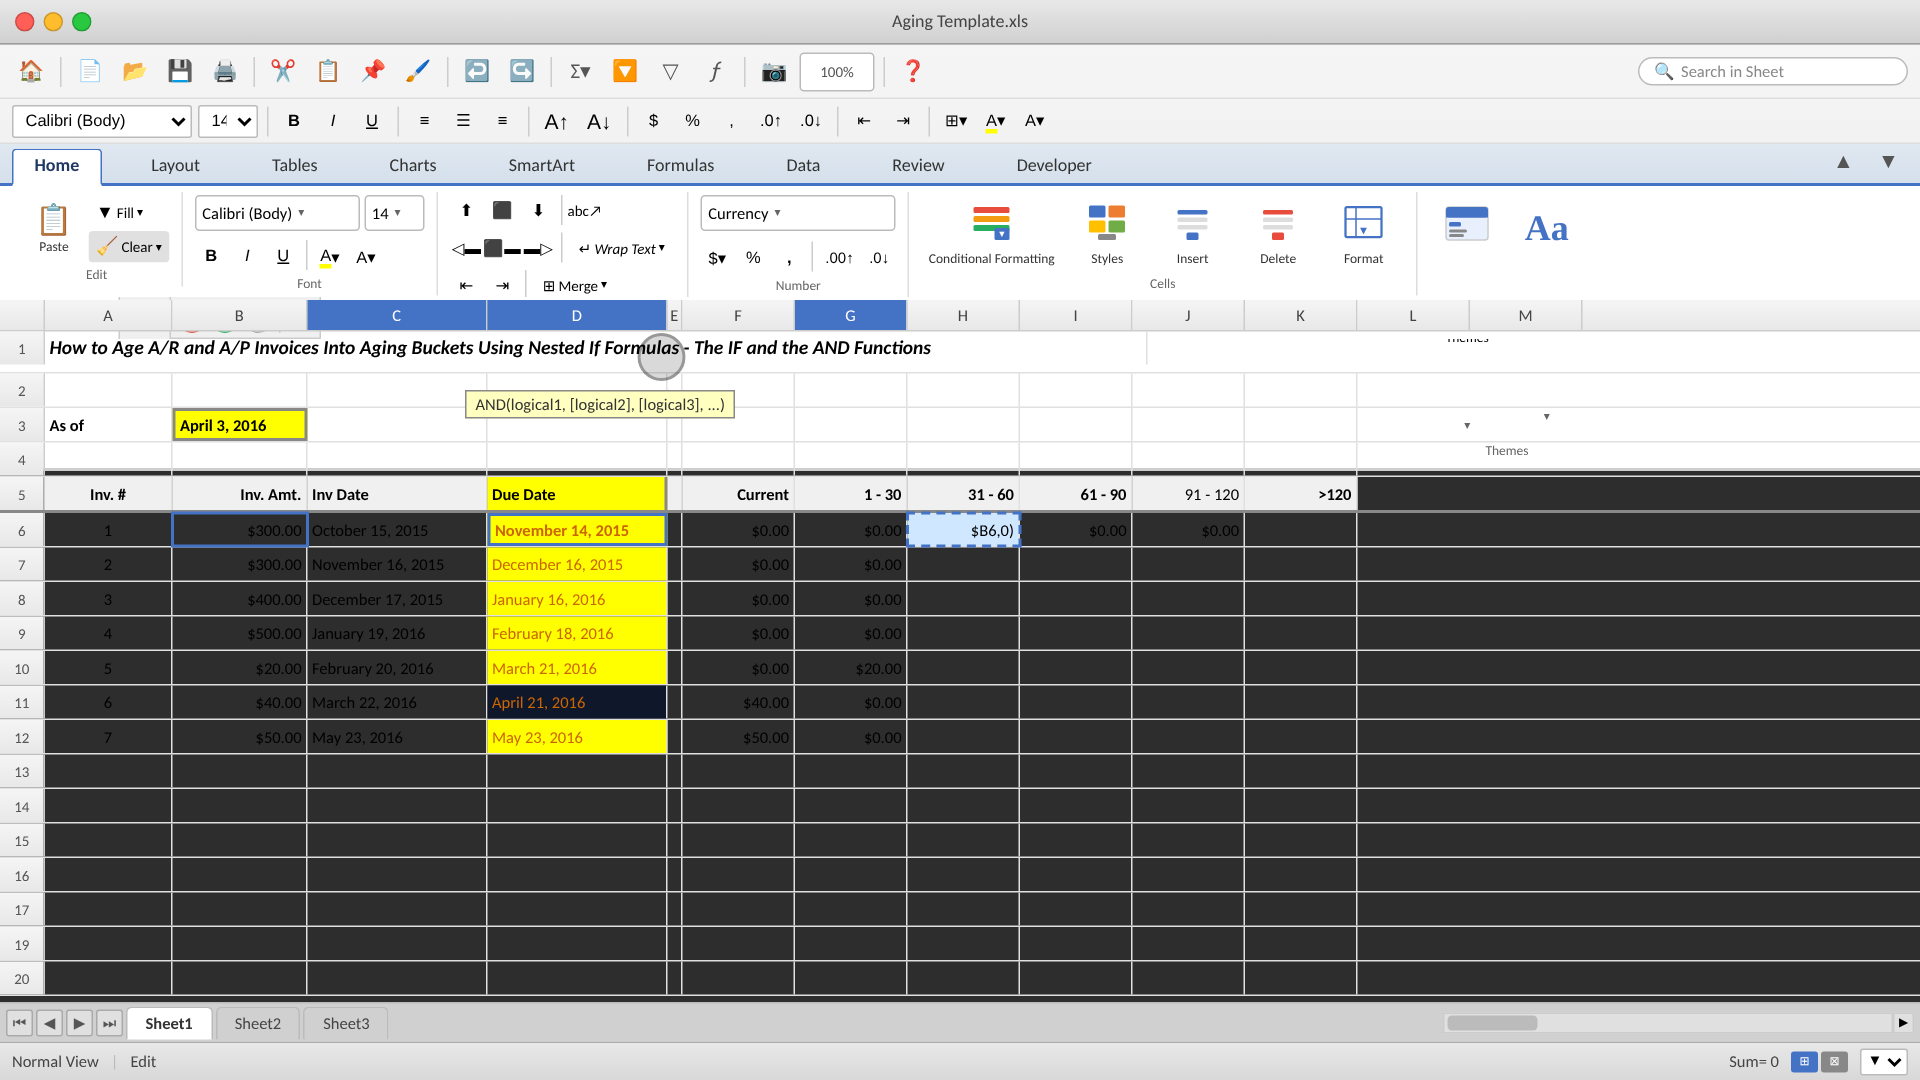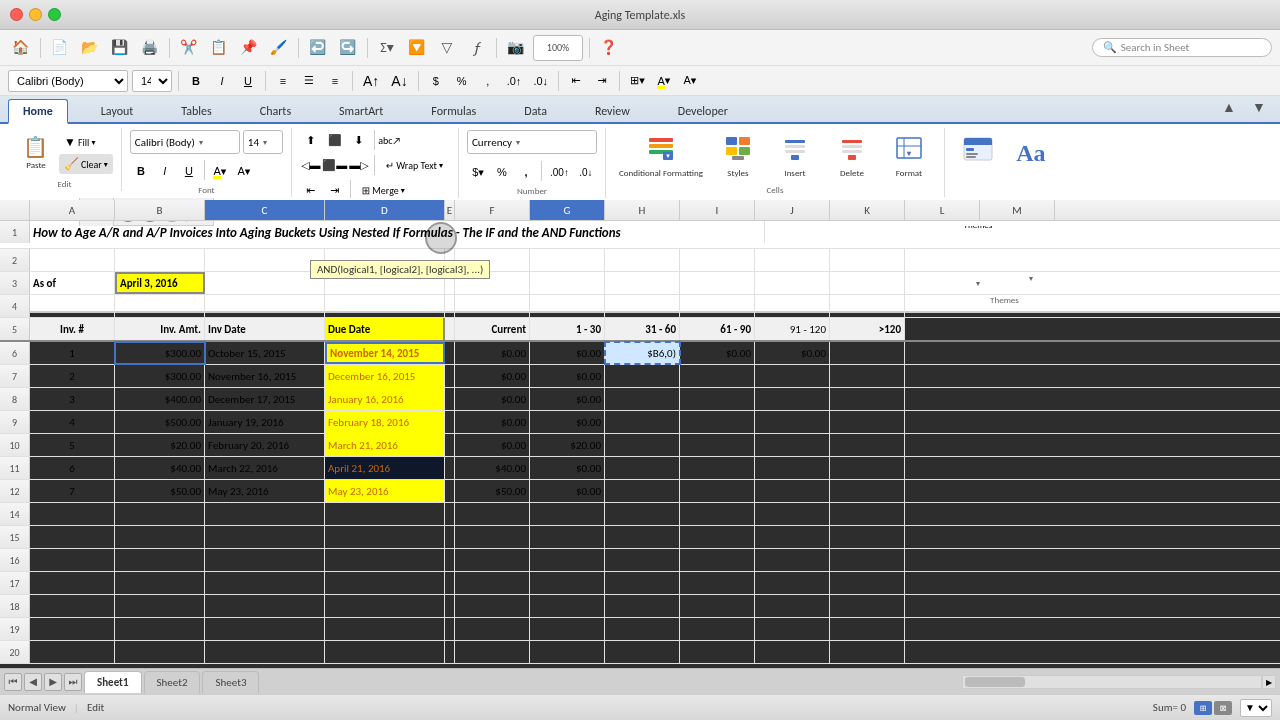--- a/index.html
+++ b/index.html
@@ -466,21 +466,21 @@
           <div class="qa-separator"></div>
           <div class="align-btn" style="font-size:10px;">abc↗</div>
         </div>
         <div style="display:flex;gap:2px;margin-bottom:2px;">
           <div class="align-btn">◁▬</div>
           <div class="align-btn">⬛▬</div>
           <div class="align-btn">▬▷</div>
           <div class="qa-separator"></div>
           <div class="wrap-btn-row">
             <span style="font-size:10px;">↵</span>
-            <span style="font-size:10px;">Wrap Text</span>
+            <span style="font-size:10px;font-style:italic;">Wrap Text</span>
             <span style="font-size:8px;">▾</span>
           </div>
         </div>
         <div style="display:flex;gap:2px;">
           <div class="align-btn">⇤</div>
           <div class="align-btn">⇥</div>
           <div class="qa-separator"></div>
           <div class="wrap-btn-row">
             <span style="font-size:10px;">⊞</span>
             <span style="font-size:10px;">Merge</span>
@@ -804,20 +804,34 @@
     <div class="cell" style="width:10px;"></div>
     <div class="cell" style="width:75px; justify-content:flex-end;">$50.00</div>
     <div class="cell" style="width:75px; justify-content:flex-end;">$0.00</div>
     <div class="cell" style="width:75px;"></div>
     <div class="cell" style="width:75px;"></div>
     <div class="cell" style="width:75px;"></div>
     <div class="cell" style="width:75px;"></div>
   </div>
 
   <div id="empty-rows">
+  <div class="grid-row">
+      <div class="row-num">13</div>
+      <div class="cell" style="width:85px;"></div>
+      <div class="cell" style="width:90px;"></div>
+      <div class="cell" style="width:120px;"></div>
+      <div class="cell" style="width:120px;"></div>
+      <div class="cell" style="width:10px;"></div>
+      <div class="cell" style="width:75px;"></div>
+      <div class="cell" style="width:75px;"></div>
+      <div class="cell" style="width:75px;"></div>
+      <div class="cell" style="width:75px;"></div>
+      <div class="cell" style="width:75px;"></div>
+      <div class="cell" style="width:75px;"></div>
+    </div>
       <div class="grid-row">
       <div class="row-num">14</div>
       <div class="cell" style="width:85px;"></div>
       <div class="cell" style="width:90px;"></div>
       <div class="cell" style="width:120px;"></div>
       <div class="cell" style="width:120px;"></div>
       <div class="cell" style="width:10px;"></div>
       <div class="cell" style="width:75px;"></div>
       <div class="cell" style="width:75px;"></div>
       <div class="cell" style="width:75px;"></div>
@@ -848,34 +862,20 @@
       <div class="cell" style="width:10px;"></div>
       <div class="cell" style="width:75px;"></div>
       <div class="cell" style="width:75px;"></div>
       <div class="cell" style="width:75px;"></div>
       <div class="cell" style="width:75px;"></div>
       <div class="cell" style="width:75px;"></div>
       <div class="cell" style="width:75px;"></div>
     </div>
       <div class="grid-row">
       <div class="row-num">17</div>
-      <div class="cell" style="width:85px;"></div>
-      <div class="cell" style="width:90px;"></div>
-      <div class="cell" style="width:120px;"></div>
-      <div class="cell" style="width:120px;"></div>
-      <div class="cell" style="width:10px;"></div>
-      <div class="cell" style="width:75px;"></div>
-      <div class="cell" style="width:75px;"></div>
-      <div class="cell" style="width:75px;"></div>
-      <div class="cell" style="width:75px;"></div>
-      <div class="cell" style="width:75px;"></div>
-      <div class="cell" style="width:75px;"></div>
-    </div>
-      <div class="grid-row">
-      <div class="row-num">18</div>
       <div class="cell" style="width:85px;"></div>
       <div class="cell" style="width:90px;"></div>
       <div class="cell" style="width:120px;"></div>
       <div class="cell" style="width:120px;"></div>
       <div class="cell" style="width:10px;"></div>
       <div class="cell" style="width:75px;"></div>
       <div class="cell" style="width:75px;"></div>
       <div class="cell" style="width:75px;"></div>
       <div class="cell" style="width:75px;"></div>
       <div class="cell" style="width:75px;"></div>

